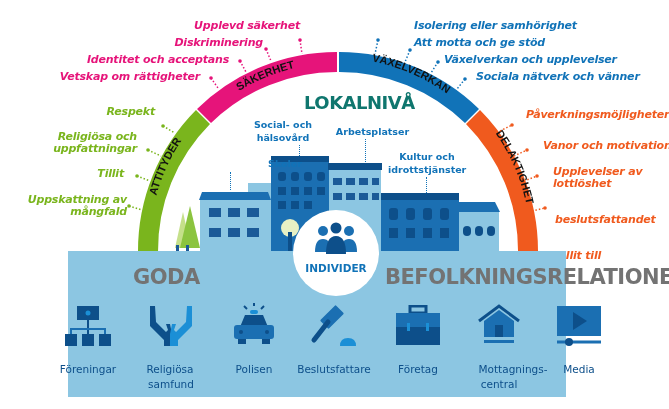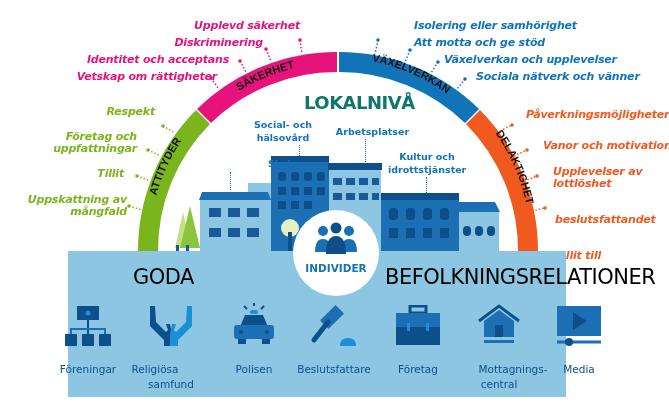--- a/index.html
+++ b/index.html
@@ -5,21 +5,21 @@
   html,body{margin:0;padding:0;background:#ffffff;}
   body{width:669px;height:409px;position:relative;overflow:hidden;font-family:"DejaVu Sans","Liberation Sans",sans-serif;}
   .abs{position:absolute;}
   .lbl{position:absolute;font-weight:bold;font-size:11px;line-height:12px;white-space:nowrap;letter-spacing:-0.2px;font-style:italic;}
   .pink{color:#e6147a;}
   .blue{color:#1173b8;}
   .green{color:#7ab51d;}
   .orange{color:#f05a1e;}
   .r{text-align:right;}
   .bar{position:absolute;left:68px;top:251px;width:498px;height:146px;background:#8cc6e2;}
-  .bigtitle{position:absolute;font-weight:normal;color:#000000;font-size:21px;letter-spacing:-0.5px;}
+  .bigtitle{position:absolute;font-weight:bold;color:#737373;font-size:21px;letter-spacing:-0.5px;}
   .icon-lbl{position:absolute;font-weight:normal;font-size:10.5px;line-height:15px;color:#0d4f8a;text-align:center;width:90px;}
   .bld-lbl{position:absolute;font-weight:bold;font-size:9.5px;line-height:13px;color:#1173b8;text-align:center;}
   .lokal{position:absolute;left:304px;top:92px;font-weight:bold;font-size:18px;color:#0f766e;letter-spacing:-0.5px;}
   .dotv{position:absolute;width:0;border-left:1.5px dotted #1173b8;}
   .circle{position:absolute;left:293px;top:210px;width:86px;height:86px;border-radius:50%;background:#ffffff;}
   .indiv{position:absolute;left:293px;top:262px;width:86px;text-align:center;font-weight:bold;font-size:10.5px;color:#1173b8;}
 </style>
 </head>
 <body>
 
@@ -177,29 +177,29 @@
 <div class="dotv" style="left:365px;top:139px;height:23px;"></div>
 <div class="bld-lbl" style="left:388px;top:150px;width:78px;">Kultur och</div>
 <div class="bld-lbl" style="left:388px;top:163px;width:78px;">idrottstjänster</div>
 <div class="dotv" style="left:426px;top:177px;height:16px;"></div>
 
 <div class="lokal">LOKALNIVÅ</div>
 
 <div class="lbl pink r" style="right:369px;top:20px;">Upplevd säkerhet</div>
 <div class="lbl pink r" style="right:406px;top:37px;">Diskriminering</div>
 <div class="lbl pink r" style="right:440px;top:54px;">Identitet och acceptans</div>
-<div class="lbl pink r" style="right:452px;top:71px;margin-left:11px;">Vetskap om rättigheter</div>
+<div class="lbl pink r" style="right:469px;top:71px;margin-left:11px;">Vetskap om rättigheter</div>
 
 <div class="lbl blue" style="left:382px;top:20px;padding-left:32px;">Isolering eller samhörighet</div>
 <div class="lbl blue" style="left:414px;top:37px;">Att motta och ge stöd</div>
 <div class="lbl blue" style="left:444px;top:54px;">Växelverkan och upplevelser</div>
 <div class="lbl blue" style="left:476px;top:71px;">Sociala nätverk och vänner</div>
 
 <div class="lbl green r" style="right:514px;top:106px;padding-left:32px;">Respekt</div>
-<div class="lbl green r" style="right:532px;top:131px;">Företag och</div>
+<div class="lbl green r" style="right:532px;top:131px;">Religiösa och</div>
 <div class="lbl green r" style="right:532px;top:143px;">uppfattningar</div>
 <div class="lbl green r" style="right:545px;top:168px;">Tillit</div>
 <div class="lbl green r" style="right:542px;top:194px;">Uppskattning av</div>
 <div class="lbl green r" style="right:542px;top:206px;">mångfald</div>
 
 <div class="lbl orange" style="left:526px;top:109px;">Påverkningsmöjligheter</div>
 <div class="lbl orange" style="left:543px;top:140px;">Vanor och motivation</div>
 <div class="lbl orange" style="left:553px;top:166px;">Upplevelser av</div>
 <div class="lbl orange" style="left:553px;top:178px;">lottlöshet</div>
 <div class="lbl orange" style="left:555px;top:202px;margin-top:48px;">Tillit till</div>
@@ -264,20 +264,20 @@
   <rect x="8" y="37" width="30" height="3" fill="#1b6fb2"></rect>
 </svg>
 <svg class="abs" style="left:556px;top:305px" width="46" height="42">
   <rect x="1" y="1" width="44" height="30" fill="#1b6fb2"></rect>
   <polygon points="17,7 17,25 31,16" fill="#0d4f8a"></polygon>
   <line x1="1" y1="37" x2="45" y2="37" stroke="#1b6fb2" stroke-width="3"></line>
   <circle cx="13" cy="37" r="4" fill="#0d4f8a"></circle>
 </svg>
 
 <div class="icon-lbl" style="left:43px;top:362px;">Föreningar</div>
-<div class="icon-lbl" style="left:110px;top:362px;">Religiösa</div>
+<div class="icon-lbl" style="left:125px;top:362px;">Religiösa</div>
 <div class="icon-lbl" style="left:126px;top:377px;">samfund</div>
 <div class="icon-lbl" style="left:209px;top:362px;text-align:center;">Polisen</div>
 <div class="icon-lbl" style="left:289px;top:362px;">Beslutsfattare</div>
 <div class="icon-lbl" style="left:373px;top:362px;">Företag</div>
 <div class="icon-lbl" style="left:468px;top:362px;">Mottagnings-</div>
 <div class="icon-lbl" style="left:454px;top:377px;">central</div>
 <div class="icon-lbl" style="left:534px;top:362px;">Media</div>
 
 </body></html>

